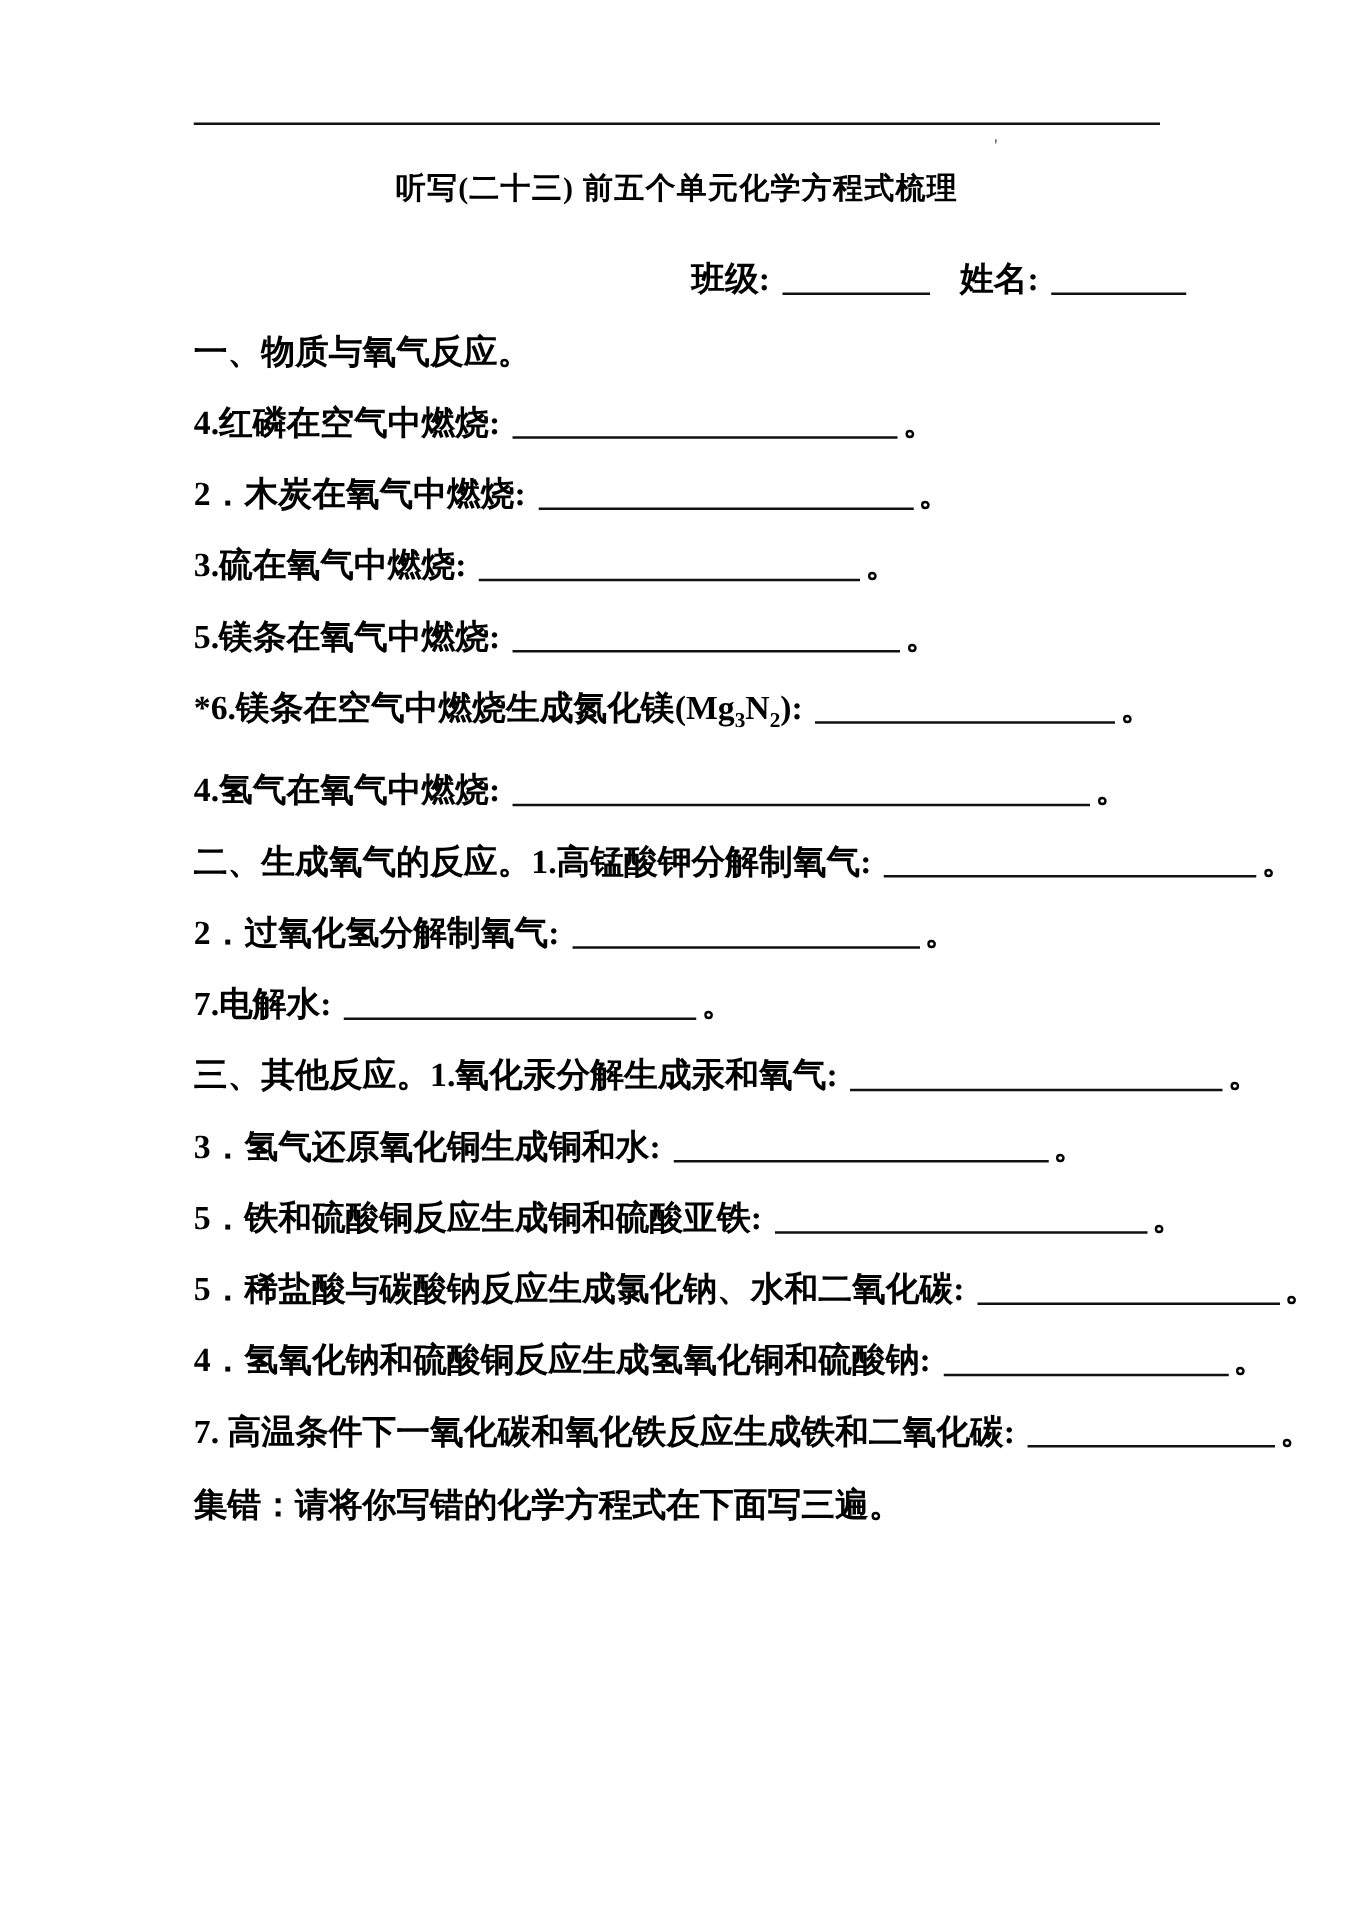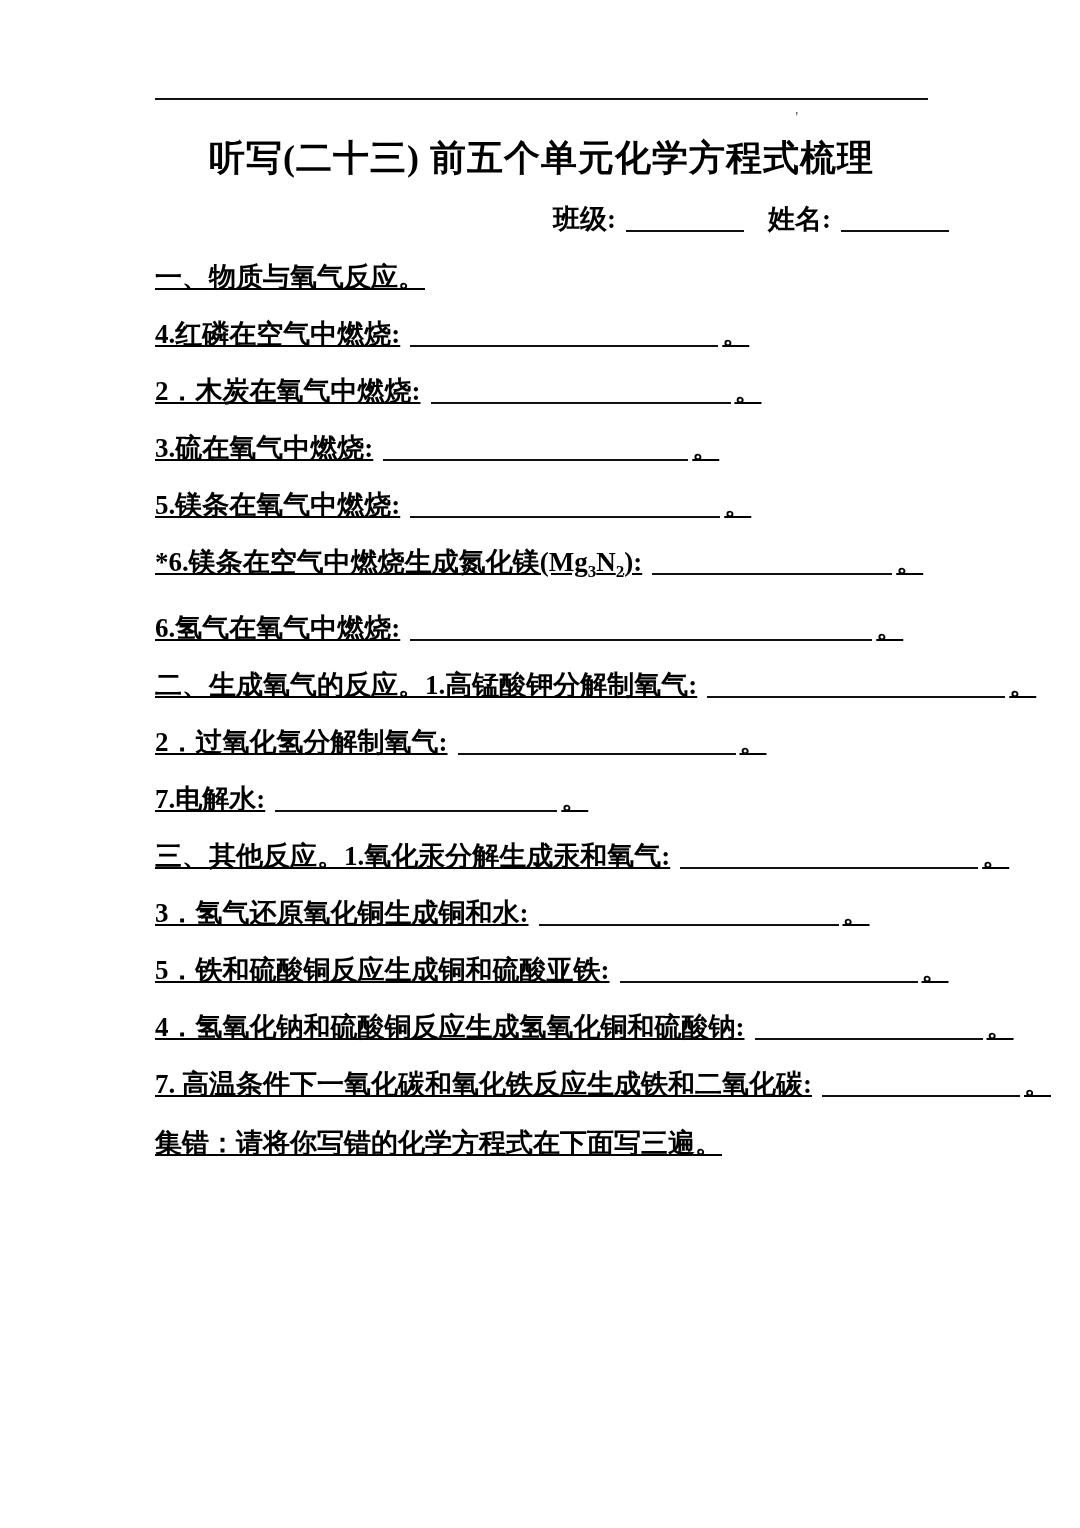--- a/index.html
+++ b/index.html
@@ -5,31 +5,30 @@
   * { margin:0; padding:0; box-sizing:border-box; }
   html,body { background:#ffffff; }
   body { font-family:"Liberation Serif","DejaVu Serif",serif; color:#000; }
   .sheet {
     width:1080px; min-height:1528px; background:#fff;
     padding:98px 152px 40px 155px; position:relative;
   }
   .top-rule { border-top:2px solid #111; margin-bottom:34px; }
   .tick-mark { position:absolute; top:110px; right:282px; font-size:14px; color:#444; }
   .title {
-    text-align:center; font-size:36px; font-weight:bold;
-    letter-spacing:1px; margin-bottom:18px; white-space:nowrap;
+    text-align:center; font-size:24px; font-weight:bold;
+    letter-spacing:1px; margin-bottom:39px; white-space:nowrap;
   }
   .id-line {
     font-size:27px; font-weight:bold; padding-left:398px;
     margin-bottom:12px; white-space:nowrap;
   }
   .line {
     font-size:27px; font-weight:bold; line-height:57px;
     white-space:nowrap;
-    text-decoration:underline;
   }
   .label { font-weight:bold; }
   .blank {
     display:inline-block; border-bottom:2px solid #111;
     height:22px; vertical-align:-4px; margin-left:10px; margin-right:4px;
   }
   .id-blank { margin-right:24px; }
   sub { font-size:17px; }
   .note { margin-top:2px; }
 </style>
@@ -65,21 +64,21 @@
 
   <div class="line">
     <span class="label">5.镁条在氧气中燃烧:</span><span class="blank" style="width:310px"></span><span>。</span>
   </div>
 
   <div class="line">
     <span class="label"><span>*6.镁条在空气中燃烧生成氮化镁(Mg</span><sub>3</sub><span>N</span><sub>2</sub><span>):</span></span><span class="blank" style="width:240px"></span><span>。</span>
   </div>
 
   <div class="line">
-    <span class="label">6.氢气在氧气中燃烧:</span><span class="blank" style="width:462px"></span><span>。</span>
+    <span class="label">4.氢气在氧气中燃烧:</span><span class="blank" style="width:462px"></span><span>。</span>
   </div>
 
   <div class="line">
     <span class="label">二、生成氧气的反应。1.高锰酸钾分解制氧气:</span><span class="blank" style="width:298px"></span><span>。</span>
   </div>
 
   <div class="line">
     <span class="label">2．过氧化氢分解制氧气:</span><span class="blank" style="width:278px"></span><span>。</span>
   </div>
 
@@ -93,20 +92,23 @@
 
 
   <div class="line">
     <span class="label">3．氢气还原氧化铜生成铜和水:</span><span class="blank" style="width:300px"></span><span>。</span>
   </div>
 
   <div class="line">
     <span class="label">5．铁和硫酸铜反应生成铜和硫酸亚铁:</span><span class="blank" style="width:298px"></span><span>。</span>
   </div>
 
+  <div class="line">
+    <span class="label">5．稀盐酸与碳酸钠反应生成氯化钠、水和二氧化碳:</span><span class="blank" style="width:242px"></span><span>。</span>
+  </div>
 
   <div class="line">
     <span class="label">4．氢氧化钠和硫酸铜反应生成氢氧化铜和硫酸钠:</span><span class="blank" style="width:228px"></span><span>。</span>
   </div>
 
   <div class="line">
     <span class="label">7. 高温条件下一氧化碳和氧化铁反应生成铁和二氧化碳:</span><span class="blank" style="width:198px"></span><span>。</span>
   </div>
 
   <div class="line note">

